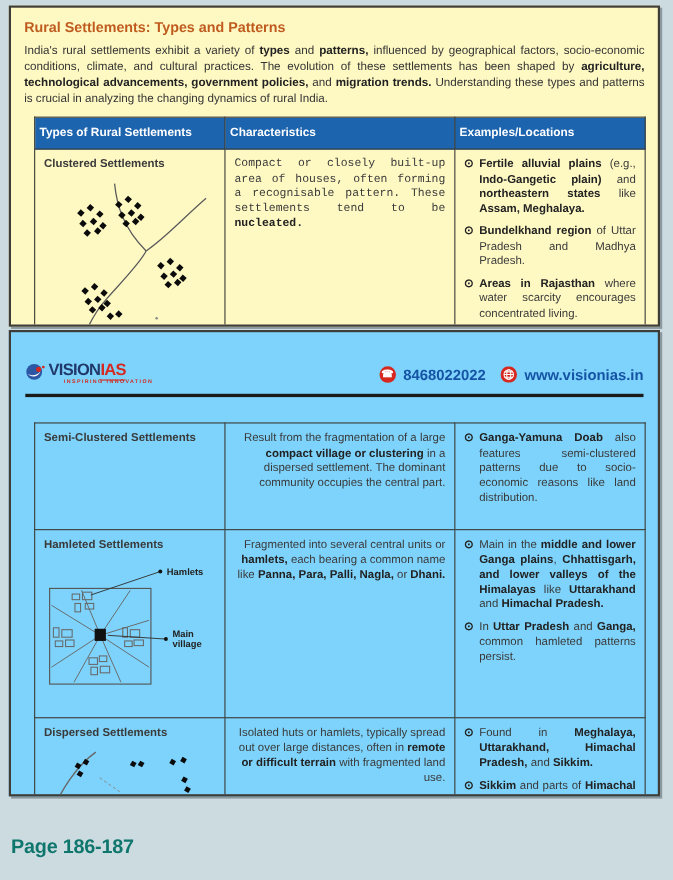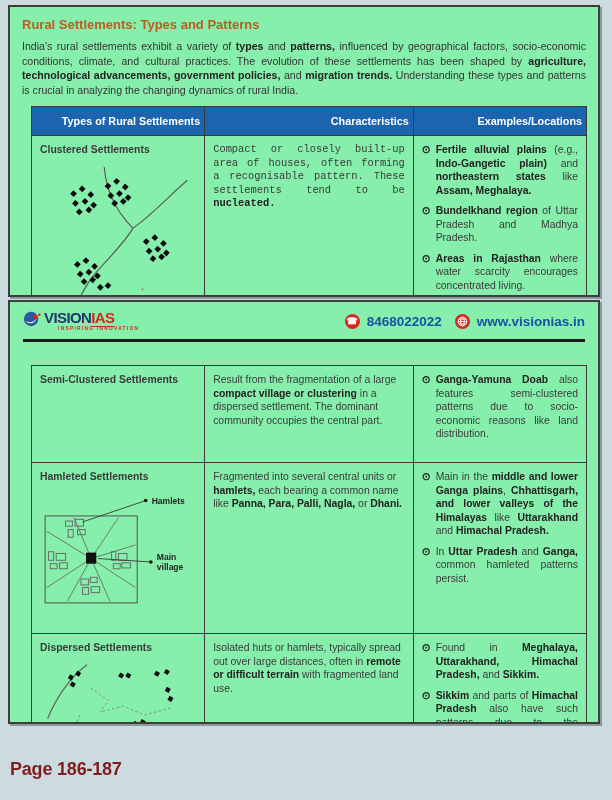--- a/index.html
+++ b/index.html
@@ -8,38 +8,38 @@
     background:#ccdbe0;
     font-family:"Liberation Sans",sans-serif;
     -webkit-font-smoothing:antialiased;
   }
   .page{
     position:absolute;left:8px;width:592px;box-sizing:border-box;
     border:2px solid #3f3d38;
     box-shadow:2px 2px 0 rgba(60,70,75,.45);
     overflow:hidden;
   }
-  .page1{top:5px;height:292px;background:#86efac;padding:6px 11px 0;}
-  .page2{top:300px;height:424px;background:#86efac;padding:1px 11px 0;}
+  .page1{top:5px;height:292px;background:#fef9c3;padding:6px 11px 0;}
+  .page2{top:300px;height:424px;background:#7dd3fc;padding:20px 11px 0;}
 
   .doc-title{color:#bf5b1e;font-weight:bold;font-size:13px;margin:4px 0 7px 1px;}
   .intro{font-size:10.6px;color:#333;text-align:justify;line-height:1.37;margin:0 1px;}
 
   table.settle{border-collapse:collapse;margin:9px 0 0 10px;width:calc(100% - 10px);table-layout:fixed;}
   table.settle th{
     background:#1d64ae;color:#ffffff;font-size:10.8px;font-weight:bold;
-    padding:8px 4px;border:1.6px solid #3b3a36;text-align:right;
+    padding:8px 4px;border:1.6px solid #3b3a36;text-align:left;
   }
   table.settle td{
     border:1.6px solid #3b3a36;vertical-align:top;
     padding:7px 8px;font-size:10.4px;color:#3a3a3a;line-height:1.3;
   }
   td.type-cell{font-weight:bold;font-size:10.8px;color:#222;}
   td.char-cell.justify{text-align:justify;font-family:Liberation Mono, monospace;}
-  .page2 td.char-cell{text-align:left;}
+  .page2 td.char-cell{text-align:right;}
   b{color:#222;}
 
   ul.ex-list{list-style:none;margin:0;padding:0;}
   ul.ex-list li{display:flex;gap:5px;margin:0 0 7px;text-align:justify;}
   .b-icon{font-weight:bold;color:#222;flex:0 0 auto;font-size:10.5px;line-height:1.25;}
   .b-text{flex:1 1 auto;}
 
   .diagram{display:block;margin:8px auto 0;}
 
   
@@ -50,21 +50,21 @@
   .logo-name .blue{color:#21386b;}
   .logo-name .red{color:#d6281e;border-bottom:1.5px solid #d6281e;}
   .tagline{font-size:4.8px;color:#d6281e;letter-spacing:1.3px;margin:2px 0 0 14px;font-weight:bold;}
   .contact{display:flex;align-items:center;gap:7px;font-weight:bold;color:#1553a4;font-size:13.5px;}
   .cicon{
     display:inline-flex;align-items:center;justify-content:center;
     width:15px;height:15px;border-radius:50%;background:#d6281e;color:#fff;font-size:9px;
   }
   .rule{height:3px;background:#1a1a18;margin:2px 2px 6px;}
 
-  .pagenum{position:absolute;left:10px;top:759px;font-size:18px;font-weight:bold;color:#7f1d1d;letter-spacing:-0.2px;}
+  .pagenum{position:absolute;left:10px;top:759px;font-size:18px;font-weight:bold;color:#0f766e;letter-spacing:-0.2px;}
 
   svg text{font-family:"Liberation Sans",sans-serif;}
 </style>
 </head>
 <body>
 
 <div class="page page1">
   <div class="doc-title">Rural Settlements: Types and Patterns</div>
   <p class="intro"><span>India's rural settlements exhibit a variety of </span><b>types</b><span> and </span><b>patterns,</b><span> influenced by geographical factors, socio-economic conditions, climate, and cultural practices. The evolution of these settlements has been shaped by </span><b>agriculture, technological advancements, government policies,</b><span> and </span><b>migration trends.</b><span> Understanding these types and patterns is crucial in analyzing the changing dynamics of rural India.</span></p>
 

